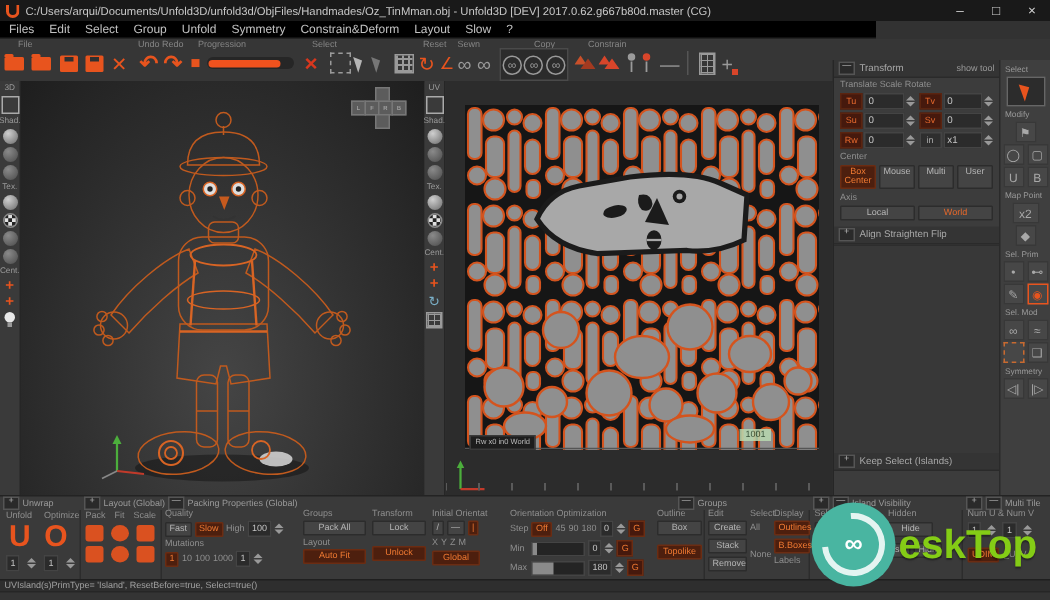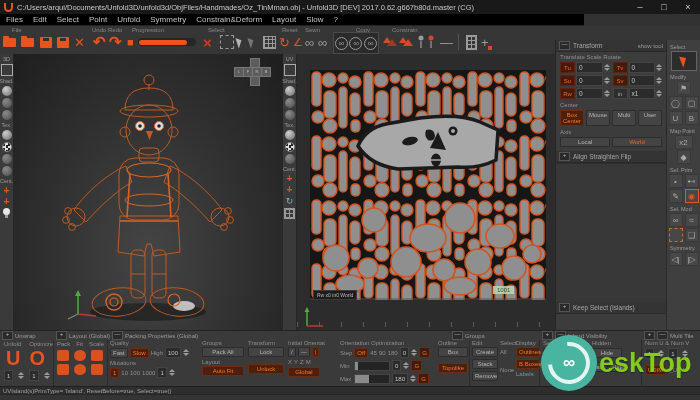--- a/index.html
+++ b/index.html
@@ -108,21 +108,21 @@
       <div class="winbtn">–</div>
       <div class="winbtn">□</div>
       <div class="winbtn">×</div>
     </div>
   </div>
 
   <div class="abs menubar">
     <span class="menu-item">Files</span>
     <span class="menu-item">Edit</span>
     <span class="menu-item">Select</span>
-    <span class="menu-item">Point</span>
+    <span class="menu-item">Group</span>
     <span class="menu-item">Unfold</span>
     <span class="menu-item">Symmetry</span>
     <span class="menu-item">Constrain&amp;Deform</span>
     <span class="menu-item">Layout</span>
     <span class="menu-item">Slow</span>
     <span class="menu-item">?</span>
   </div>
 
   <div class="abs toolbar">
     <span class="tlab" style="left:12px">File</span>

